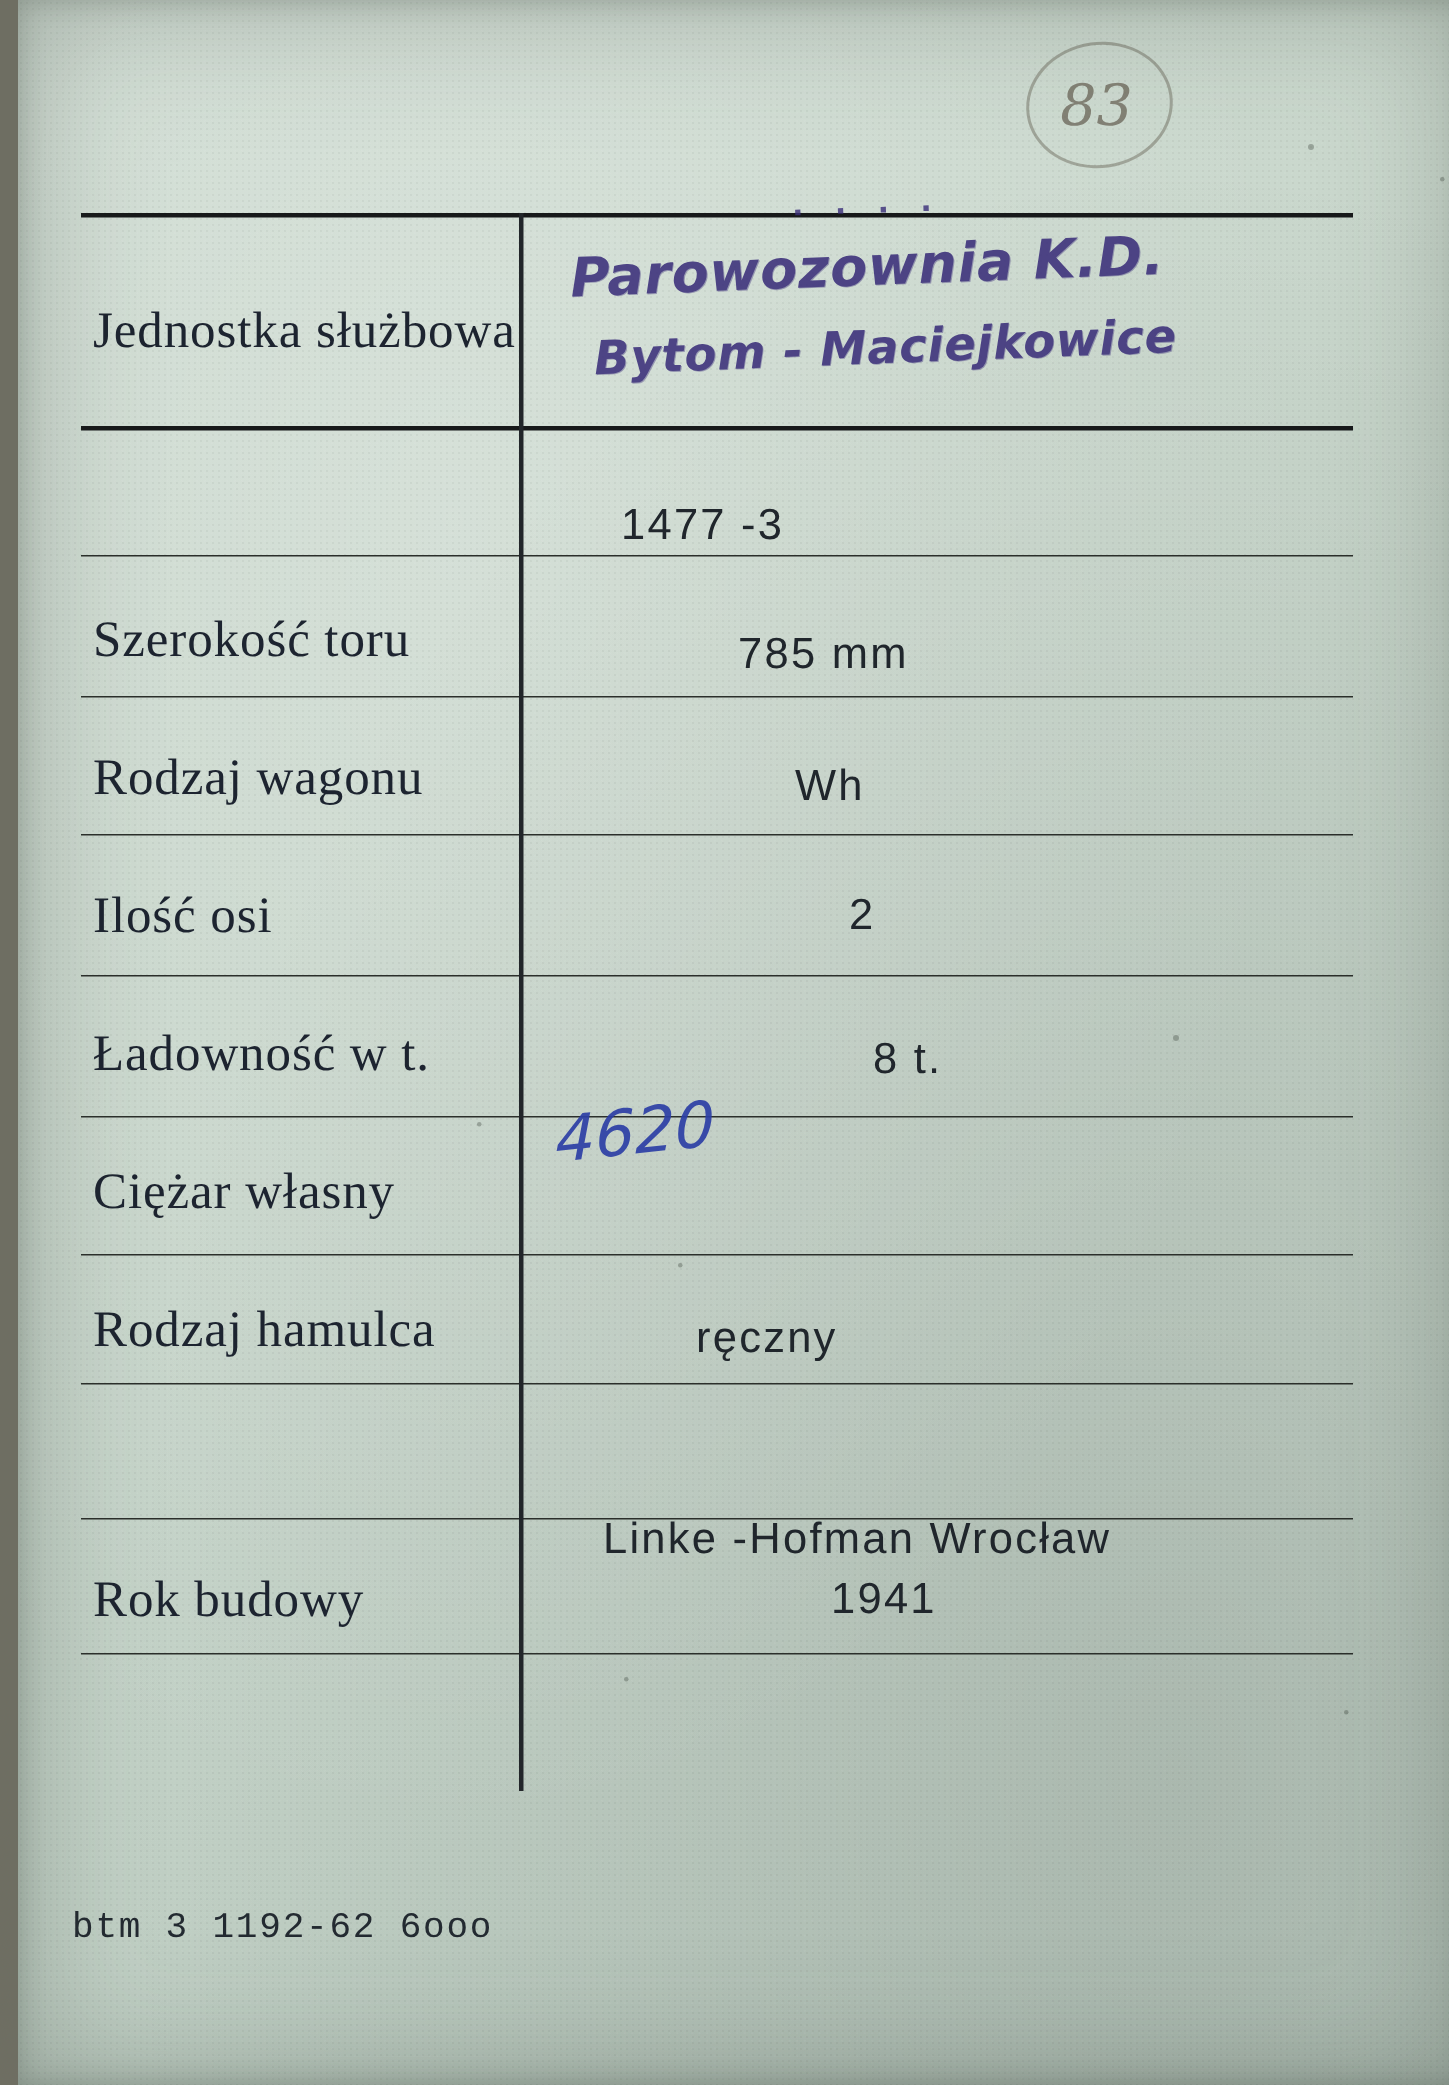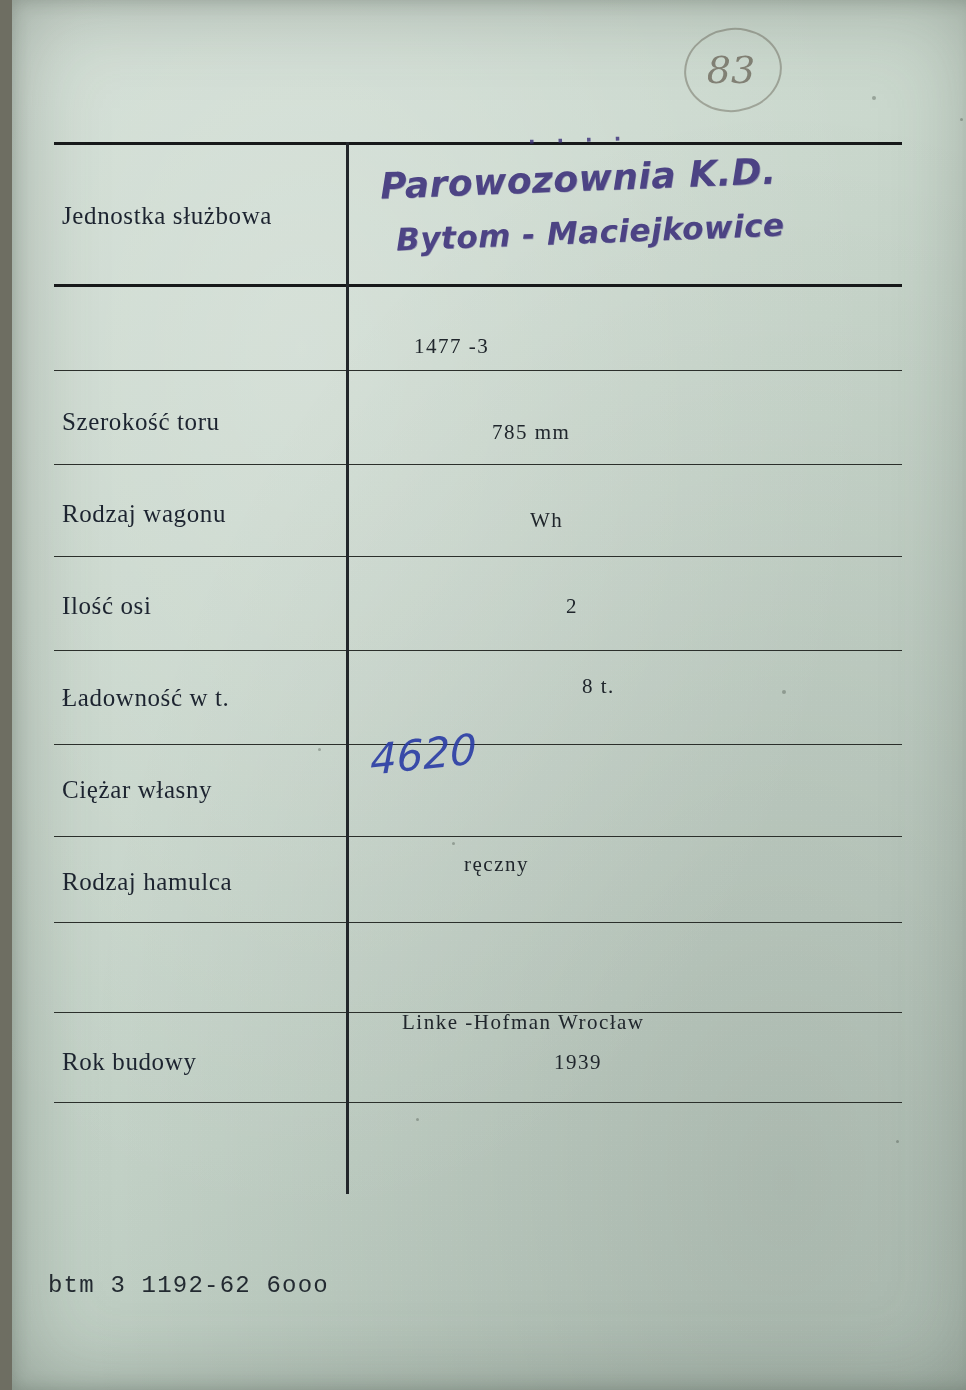--- a/index.html
+++ b/index.html
@@ -69,28 +69,28 @@
     width: 0;
     border-left: 3px solid #22262a;
   }
 
   .label {
     position: absolute;
     left: 8px;
     width: 300px;
     color: #1d2430;
     font-family: "Liberation Serif", serif;
-    font-size: 25px;
+    font-size: 34px;
     letter-spacing: 0.6px;
   }
   .value {
     position: absolute;
     color: #20262c;
-    font-family: Liberation Serif, serif;
-    font-size: 21px;
+    font-family: Liberation Sans, sans-serif;
+    font-size: 29px;
     letter-spacing: 1.5px;
   }
 
   
   .stamp {
     position: absolute;
     color: #3b2f7a;
     font-family: "DejaVu Sans", sans-serif;
     font-weight: bold;
     font-style: italic;
@@ -210,24 +210,24 @@
     <div class="label" style="top:542px;">Ładowność w t.</div>
     <div class="label" style="top:450px;">Ilość osi</div>
     <div class="label" style="top:634px;">Ciężar własny</div>
     <div class="label" style="top:726px;">Rodzaj hamulca</div>
     <div class="label" style="top:906px;">Rok budowy</div>
 
     <div class="value" style="left:360px; top:192px;">1477 -3</div>
     <div class="value" style="left:438px; top:278px;">785 mm</div>
     <div class="value" style="left:476px; top:366px;">Wh</div>
     <div class="value" style="left:512px; top:452px;">2</div>
-    <div class="value" style="left:528px; top:532px;">8 t.</div>
-    <div class="value" style="left:410px; top:710px;">ręczny</div>
+    <div class="value" style="left:528px; top:548px;">8 t.</div>
+    <div class="value" style="left:410px; top:734px;">ręczny</div>
     <div class="value" style="left:348px; top:868px;">Linke -Hofman  Wrocław</div>
-    <div class="value" style="left:500px; top:908px;">1939</div>
+    <div class="value" style="left:500px; top:908px;">1941</div>
 
   </div>
 
   <div id="stamp-dots">· · · ·</div>
   <div class="stamp" id="stamp-line1">Parowozownia K.D.</div>
   <div class="stamp" id="stamp-line2">Bytom - Maciejkowice</div>
 
   <div id="handwritten-weight">4620</div>
 
   <div id="footer-code">btm 3 1192-62 6ooo</div>

